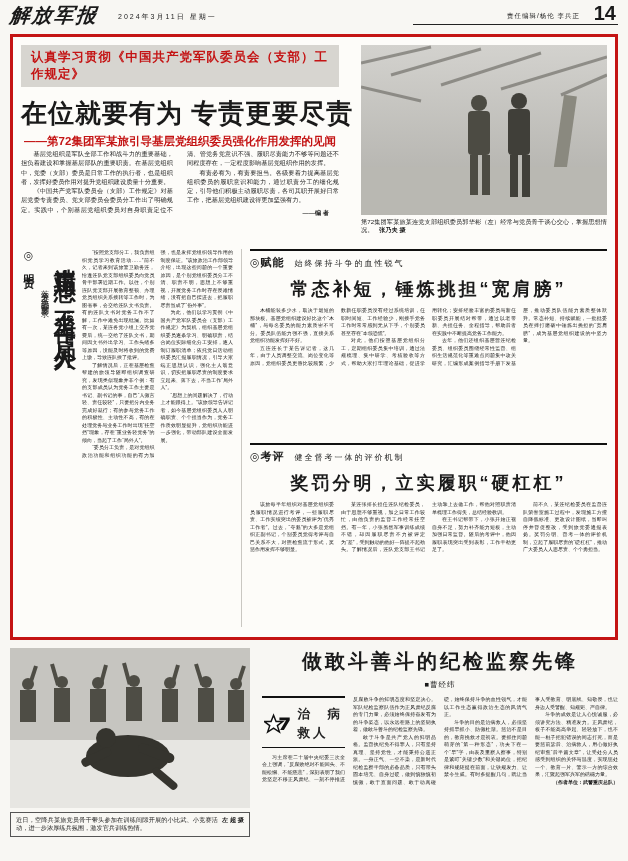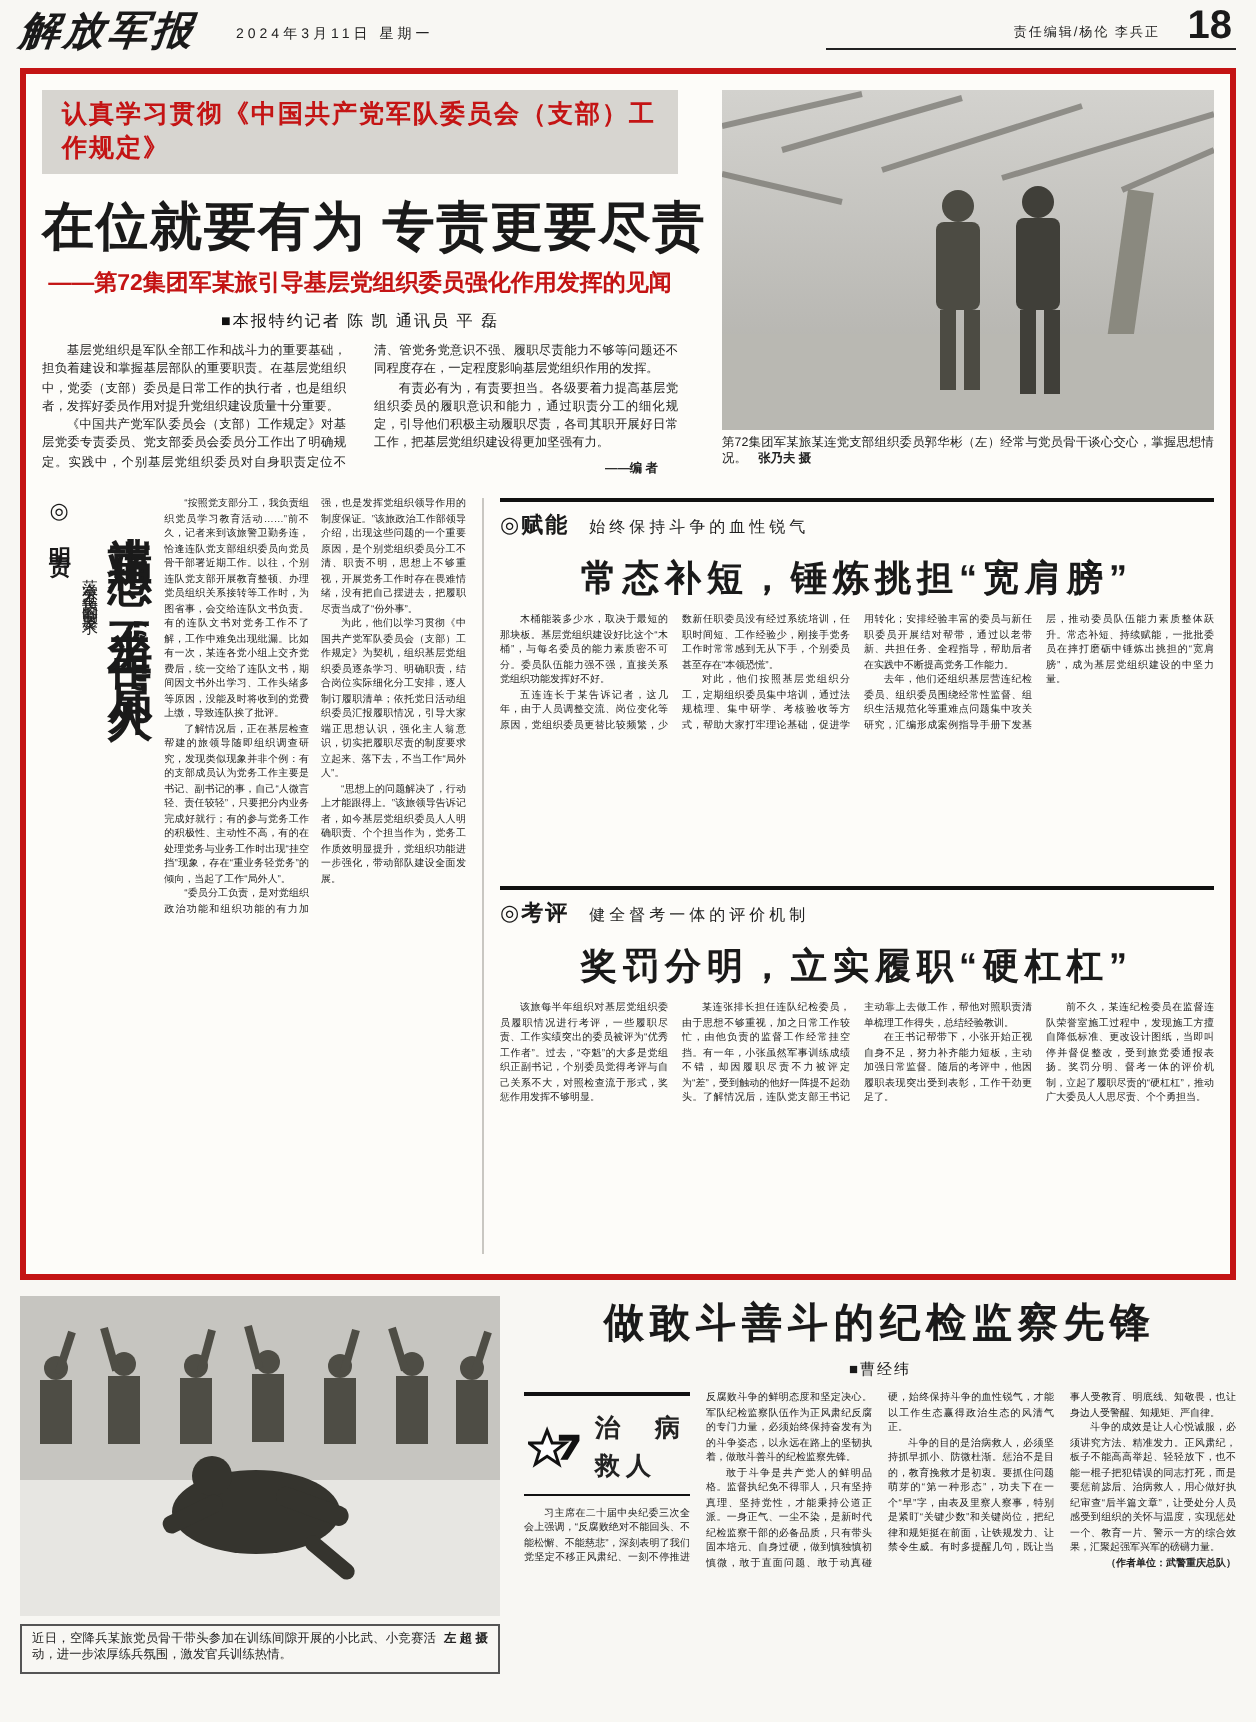--- a/index.html
+++ b/index.html
@@ -91,32 +91,31 @@
 </head>
 <body>
 
 <div class="header">
   <span class="masthead">解放军报</span>
   <span class="dateline">
     <span>2024年3月11日</span>
     <span>星期一</span>
   </span>
   <span class="editors">责任编辑/杨伦 李兵正</span>
-  <span class="page-num">18</span>
+  <span class="page-num">14</span>
   <div class="header-rule"></div>
 </div>
 
 <div class="main-box">
 
   <div class="top-row">
     <div class="top-left">
       <span class="banner">认真学习贯彻《中国共产党军队委员会（支部）工作规定》</span>
       <div class="main-headline">在位就要有为  专责更要尽责</div>
       <div class="subtitle">——第72集团军某旅引导基层党组织委员强化作用发挥的见闻</div>
-      <div class="byline">■本报特约记者 陈 凯 通讯员 平 磊</div>
       <div class="intro">
         <p>基层党组织是军队全部工作和战斗力的重要基础，担负着建设和掌握基层部队的重要职责。在基层党组织中，党委（支部）委员是日常工作的执行者，也是组织者，发挥好委员作用对提升党组织建设质量十分重要。</p>
         <p>《中国共产党军队委员会（支部）工作规定》对基层党委专责委员、党支部委员会委员分工作出了明确规定。实践中，个别基层党组织委员对自身职责定位不清、管党务党意识不强、履职尽责能力不够等问题还不同程度存在，一定程度影响基层党组织作用的发挥。</p>
         <p>有责必有为，有责要担当。各级要着力提高基层党组织委员的履职意识和能力，通过职责分工的细化规定，引导他们积极主动履职尽责，各司其职开展好日常工作，把基层党组织建设得更加坚强有力。</p>
         <div class="editor-sign">——编 者</div>
       </div>
     </div>
 
     <div class="photo-block">
       <svg class="photo-frame" viewBox="0 0 246 170">

